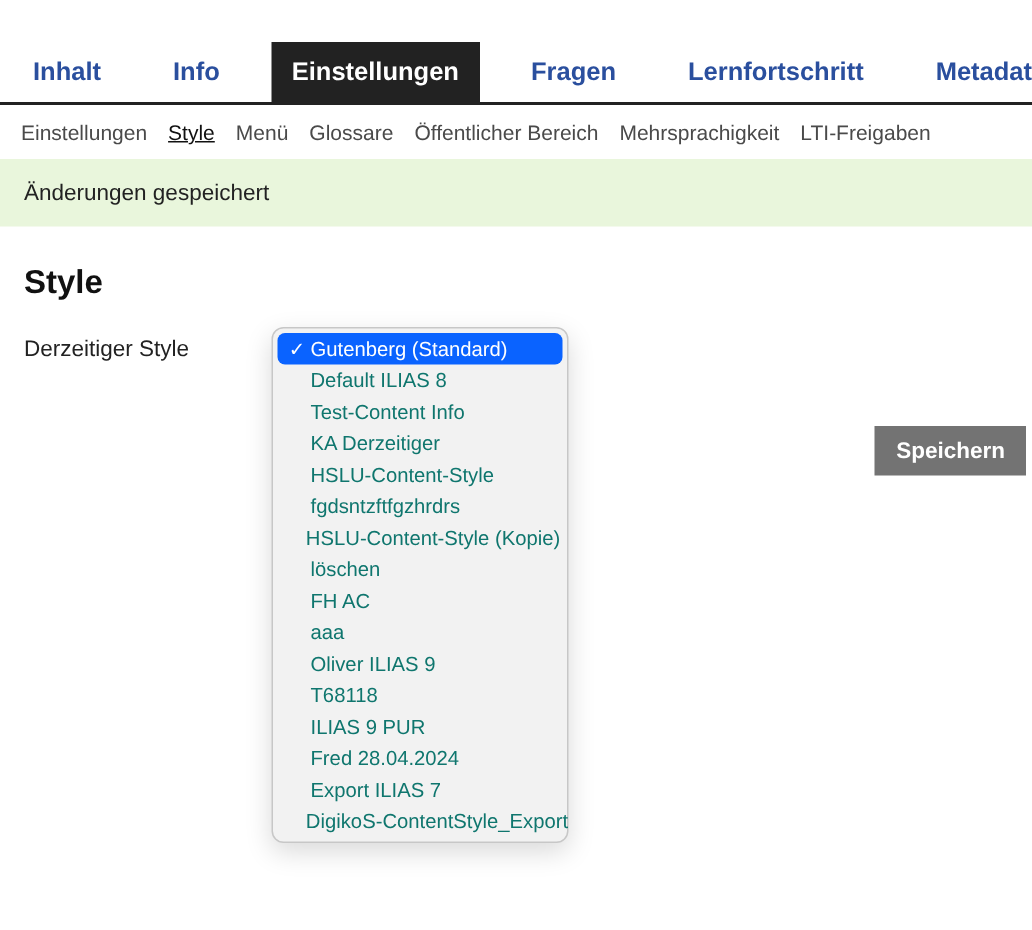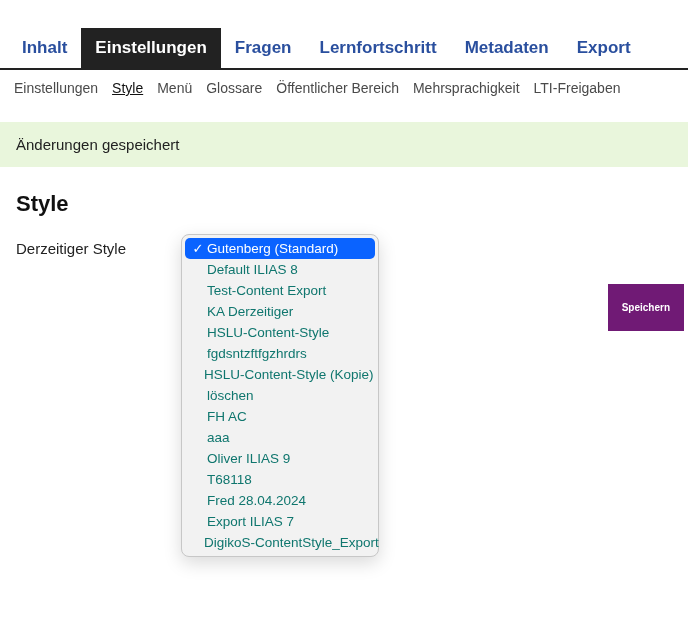--- a/index.html
+++ b/index.html
@@ -13,20 +13,21 @@
     overflow: hidden;
   }
 
   
   .primary-tabs {
     display: flex;
     align-items: stretch;
     padding-top: 28px;
     padding-left: 8px;
     border-bottom: 2px solid #222;
+    gap: 20px;
   }
   .primary-tab {
     padding: 10px 14px 10px;
     font-size: 17px;
     font-weight: 600;
     color: #2a4f9e;
     cursor: pointer;
     white-space: nowrap;
   }
   .primary-tab.active {
@@ -49,21 +50,20 @@
     text-decoration: underline;
     color: #111;
   }
 
   
   .banner {
     background: #e9f6dc;
     padding: 14px 16px;
     font-size: 15px;
     color: #222;
-    margin-top: 16px;
   }
 
   
   .form-area {
     padding: 24px 16px 0;
     position: relative;
   }
   .section-title {
     font-size: 22px;
     font-weight: 700;
@@ -118,34 +118,35 @@
   }
   .dropdown-item.selected .check {
     visibility: visible;
   }
 
   
   .save-btn {
     position: absolute;
     right: 4px;
     top: 284px;
-    background: #701a75;
+    background: #737373;
     color: #fff;
     border: none;
-    padding: 18px 14px;
-    font-size: 10px;
+    padding: 8px 14px;
+    font-size: 15px;
     font-weight: 600;
     cursor: pointer;
   }
 </style>
 </head>
 <body>
 
 <div class="primary-tabs">
   <div class="primary-tab">Inhalt</div>
+  <div class="primary-tab">Info</div>
   <div class="primary-tab active">Einstellungen</div>
   <div class="primary-tab">Fragen</div>
   <div class="primary-tab">Lernfortschritt</div>
   <div class="primary-tab">Metadaten</div>
   <div class="primary-tab">Export</div>
 
 </div>
 
 <div class="sub-tabs">
   <span class="sub-tab">Einstellungen</span>
@@ -169,21 +170,21 @@
       <div class="dropdown-item selected">
         <span class="check">✓</span>
         <span>Gutenberg (Standard)</span>
       </div>
       <div class="dropdown-item">
         <span class="check">✓</span>
         <span>Default ILIAS 8</span>
       </div>
       <div class="dropdown-item">
         <span class="check">✓</span>
-        <span>Test-Content Export</span>
+        <span>Test-Content Info</span>
       </div>
       <div class="dropdown-item">
         <span class="check">✓</span>
         <span>KA Derzeitiger</span>
       </div>
       <div class="dropdown-item">
         <span class="check">✓</span>
         <span>HSLU-Content-Style</span>
       </div>
       <div class="dropdown-item">
@@ -206,20 +207,24 @@
         <span class="check">✓</span>
         <span>aaa</span>
       </div>
       <div class="dropdown-item">
         <span class="check">✓</span>
         <span>Oliver ILIAS 9</span>
       </div>
       <div class="dropdown-item">
         <span class="check">✓</span>
         <span>T68118</span>
+      </div>
+      <div class="dropdown-item">
+        <span class="check">✓</span>
+        <span>ILIAS 9 PUR</span>
       </div>
       <div class="dropdown-item">
         <span class="check">✓</span>
         <span>Fred 28.04.2024</span>
       </div>
       <div class="dropdown-item">
         <span class="check">✓</span>
         <span>Export ILIAS 7</span>
       </div>
       <div class="dropdown-item">

